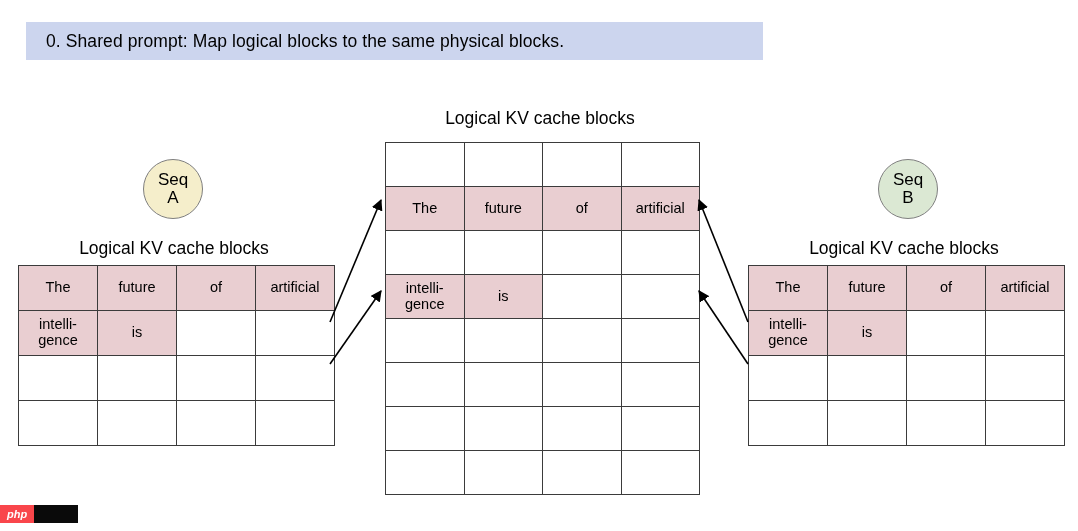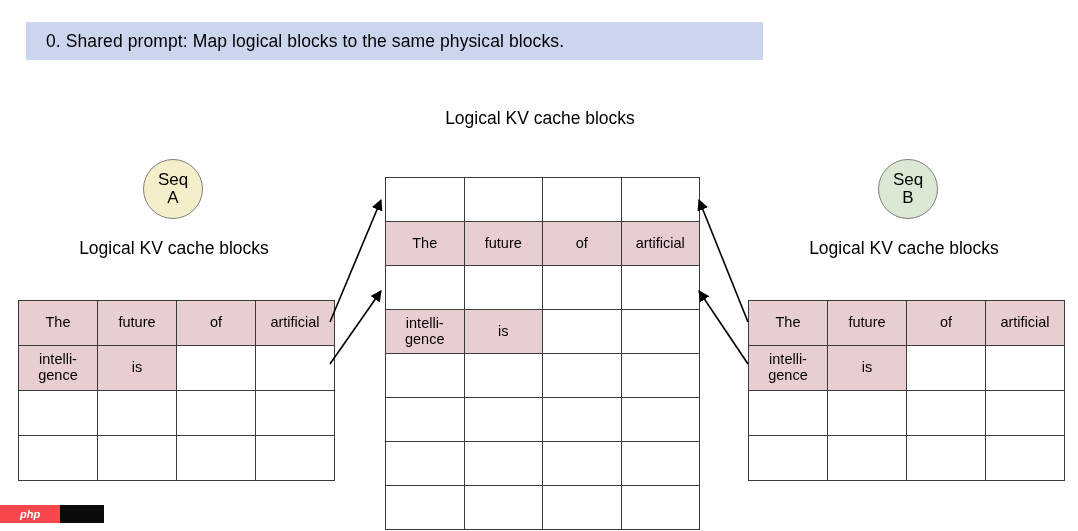--- a/index.html
+++ b/index.html
@@ -34,21 +34,20 @@
     letter-spacing: 0.1px;
     color: #000;
     white-space: nowrap;
   }
 
   
   .kv-table {
     position: absolute;
     border-collapse: collapse;
     table-layout: fixed;
-    margin-top: 35px;
   }
   .kv-table td {
     border: 1.5px solid #3b3b3b;
     text-align: center;
     vertical-align: middle;
     font-size: 14.5px;
     line-height: 1.1;
     padding: 0;
     background: #ffffff;
   }
@@ -129,21 +128,21 @@
     height: 18px;
     display: flex;
     align-items: stretch;
   }
   #watermark .php-badge {
     background: #f9464b;
     color: #ffffff;
     font-size: 11px;
     font-style: italic;
     font-weight: bold;
-    padding: 0 20px;
+    padding: 0 7px;
     display: flex;
     align-items: center;
     line-height: 1;
   }
   #watermark .wm-bar {
     background: #0a0a0a;
     width: 44px;
   }
 </style>
 </head>

